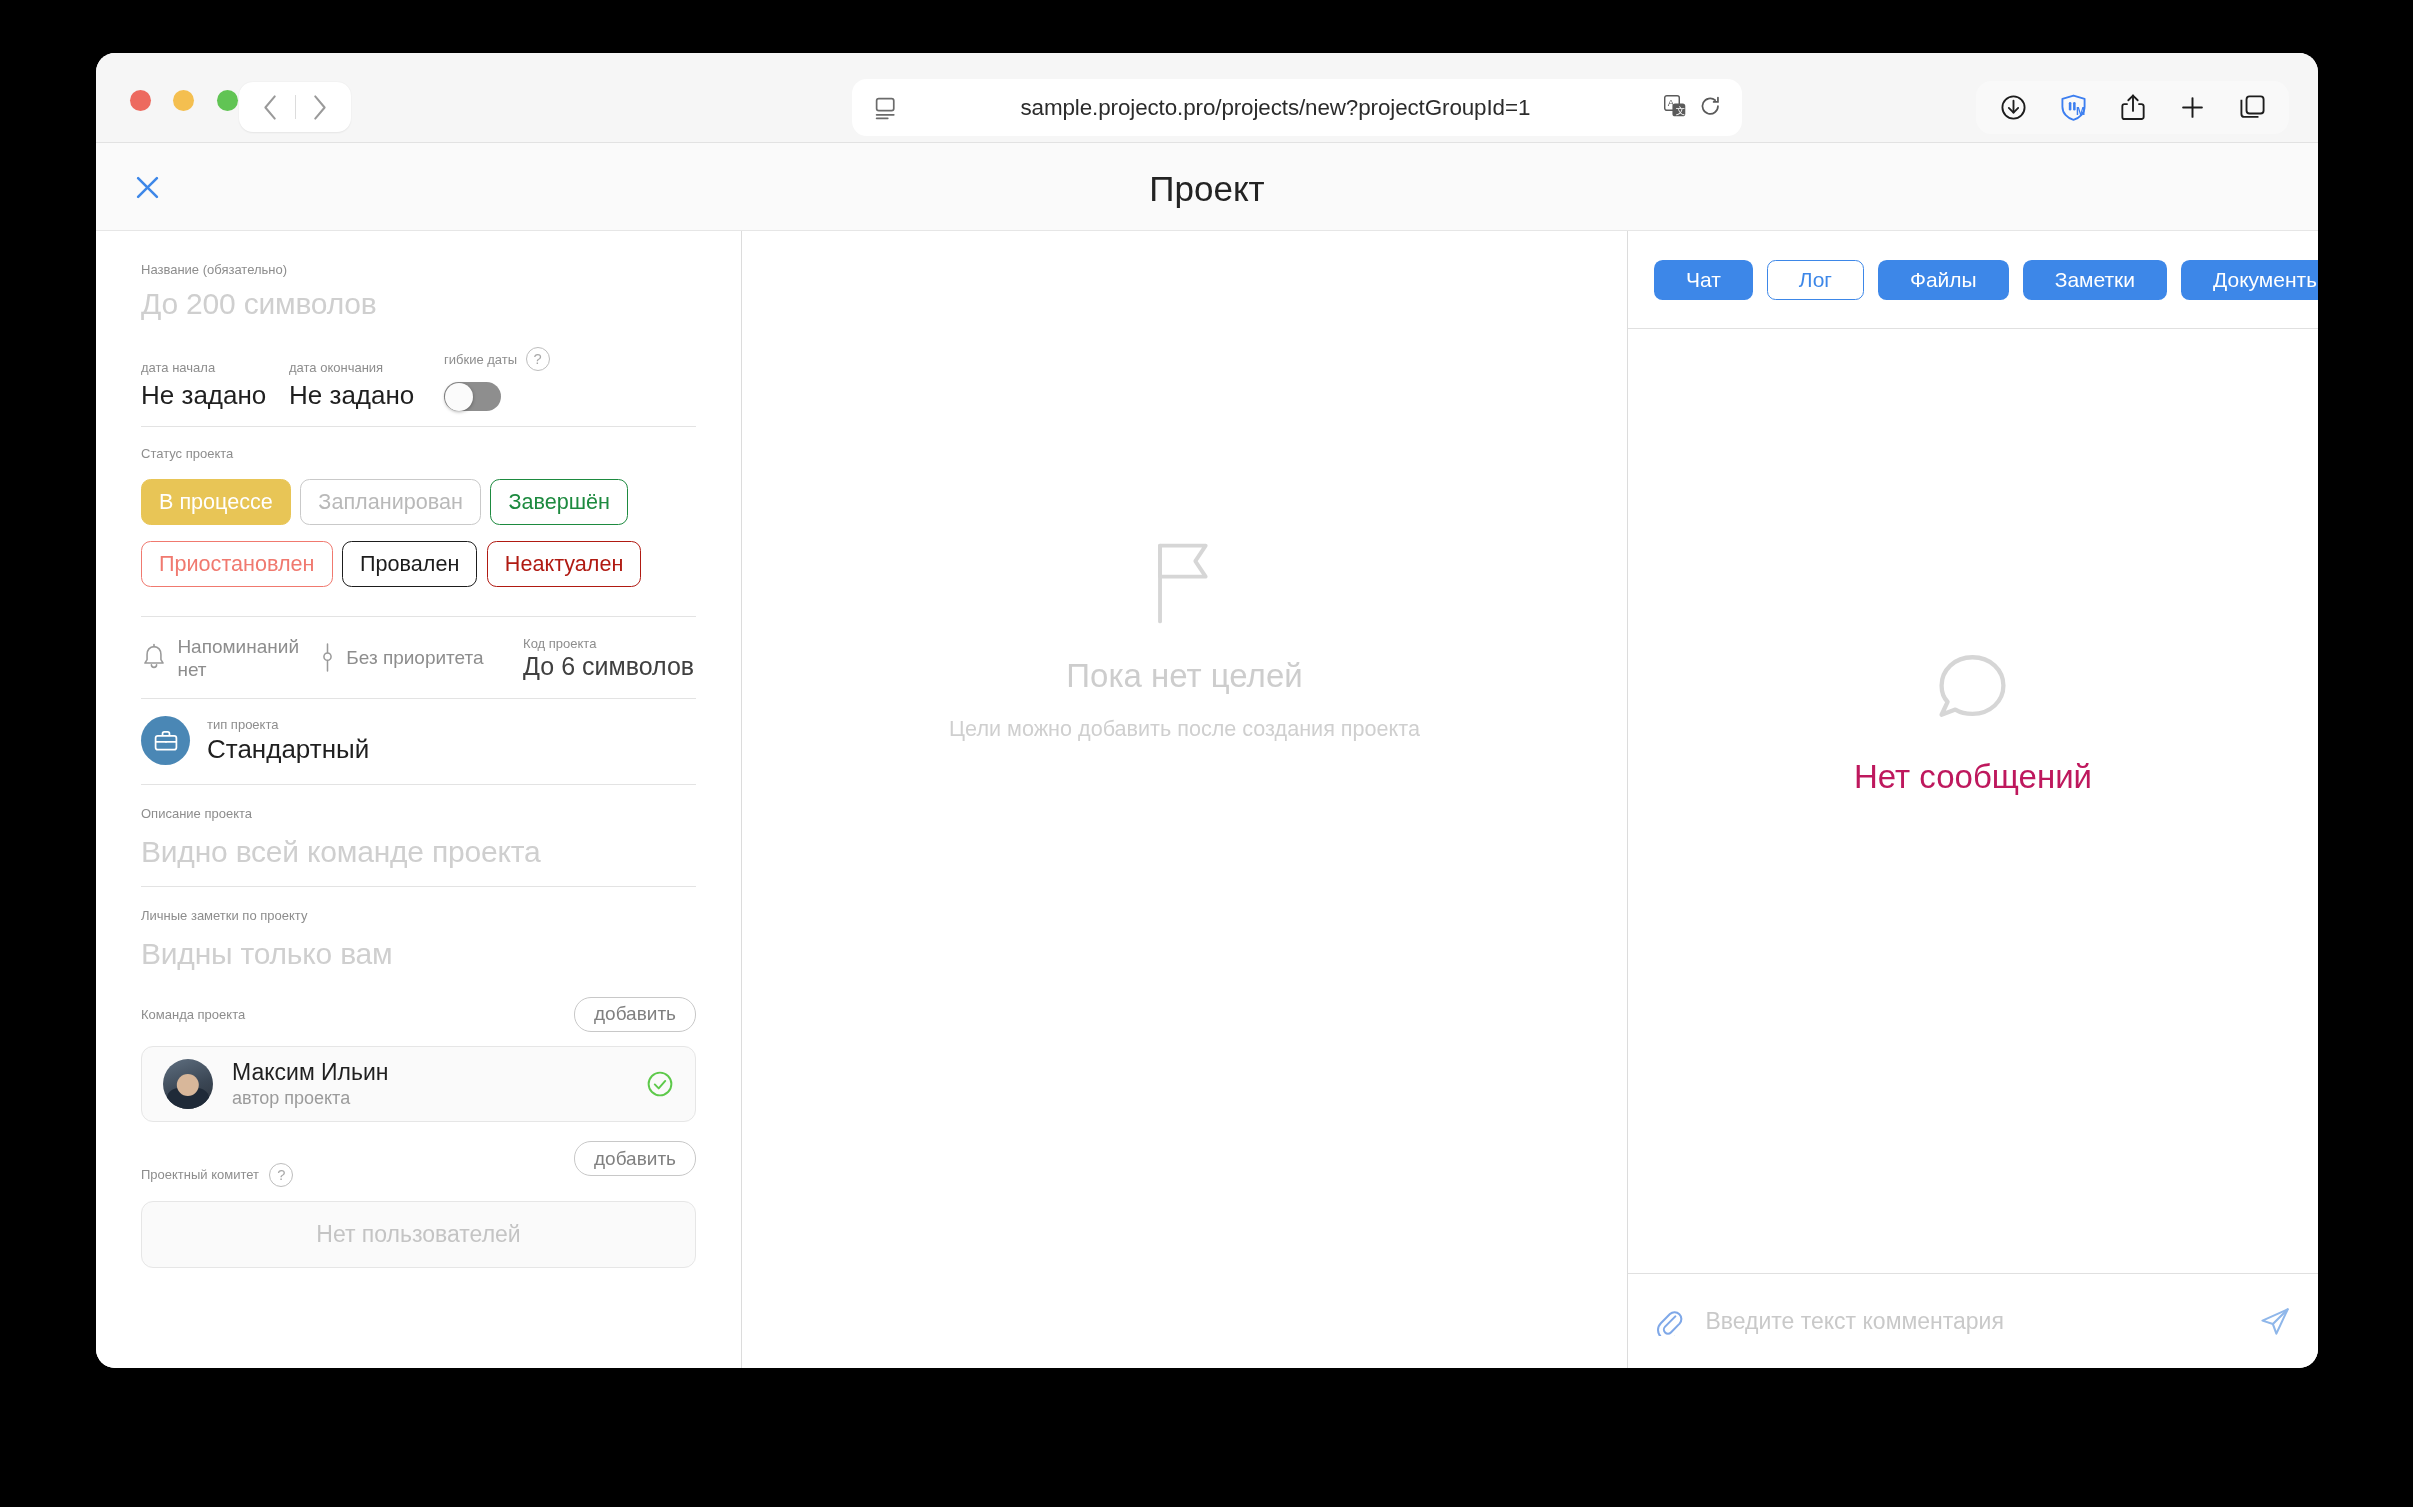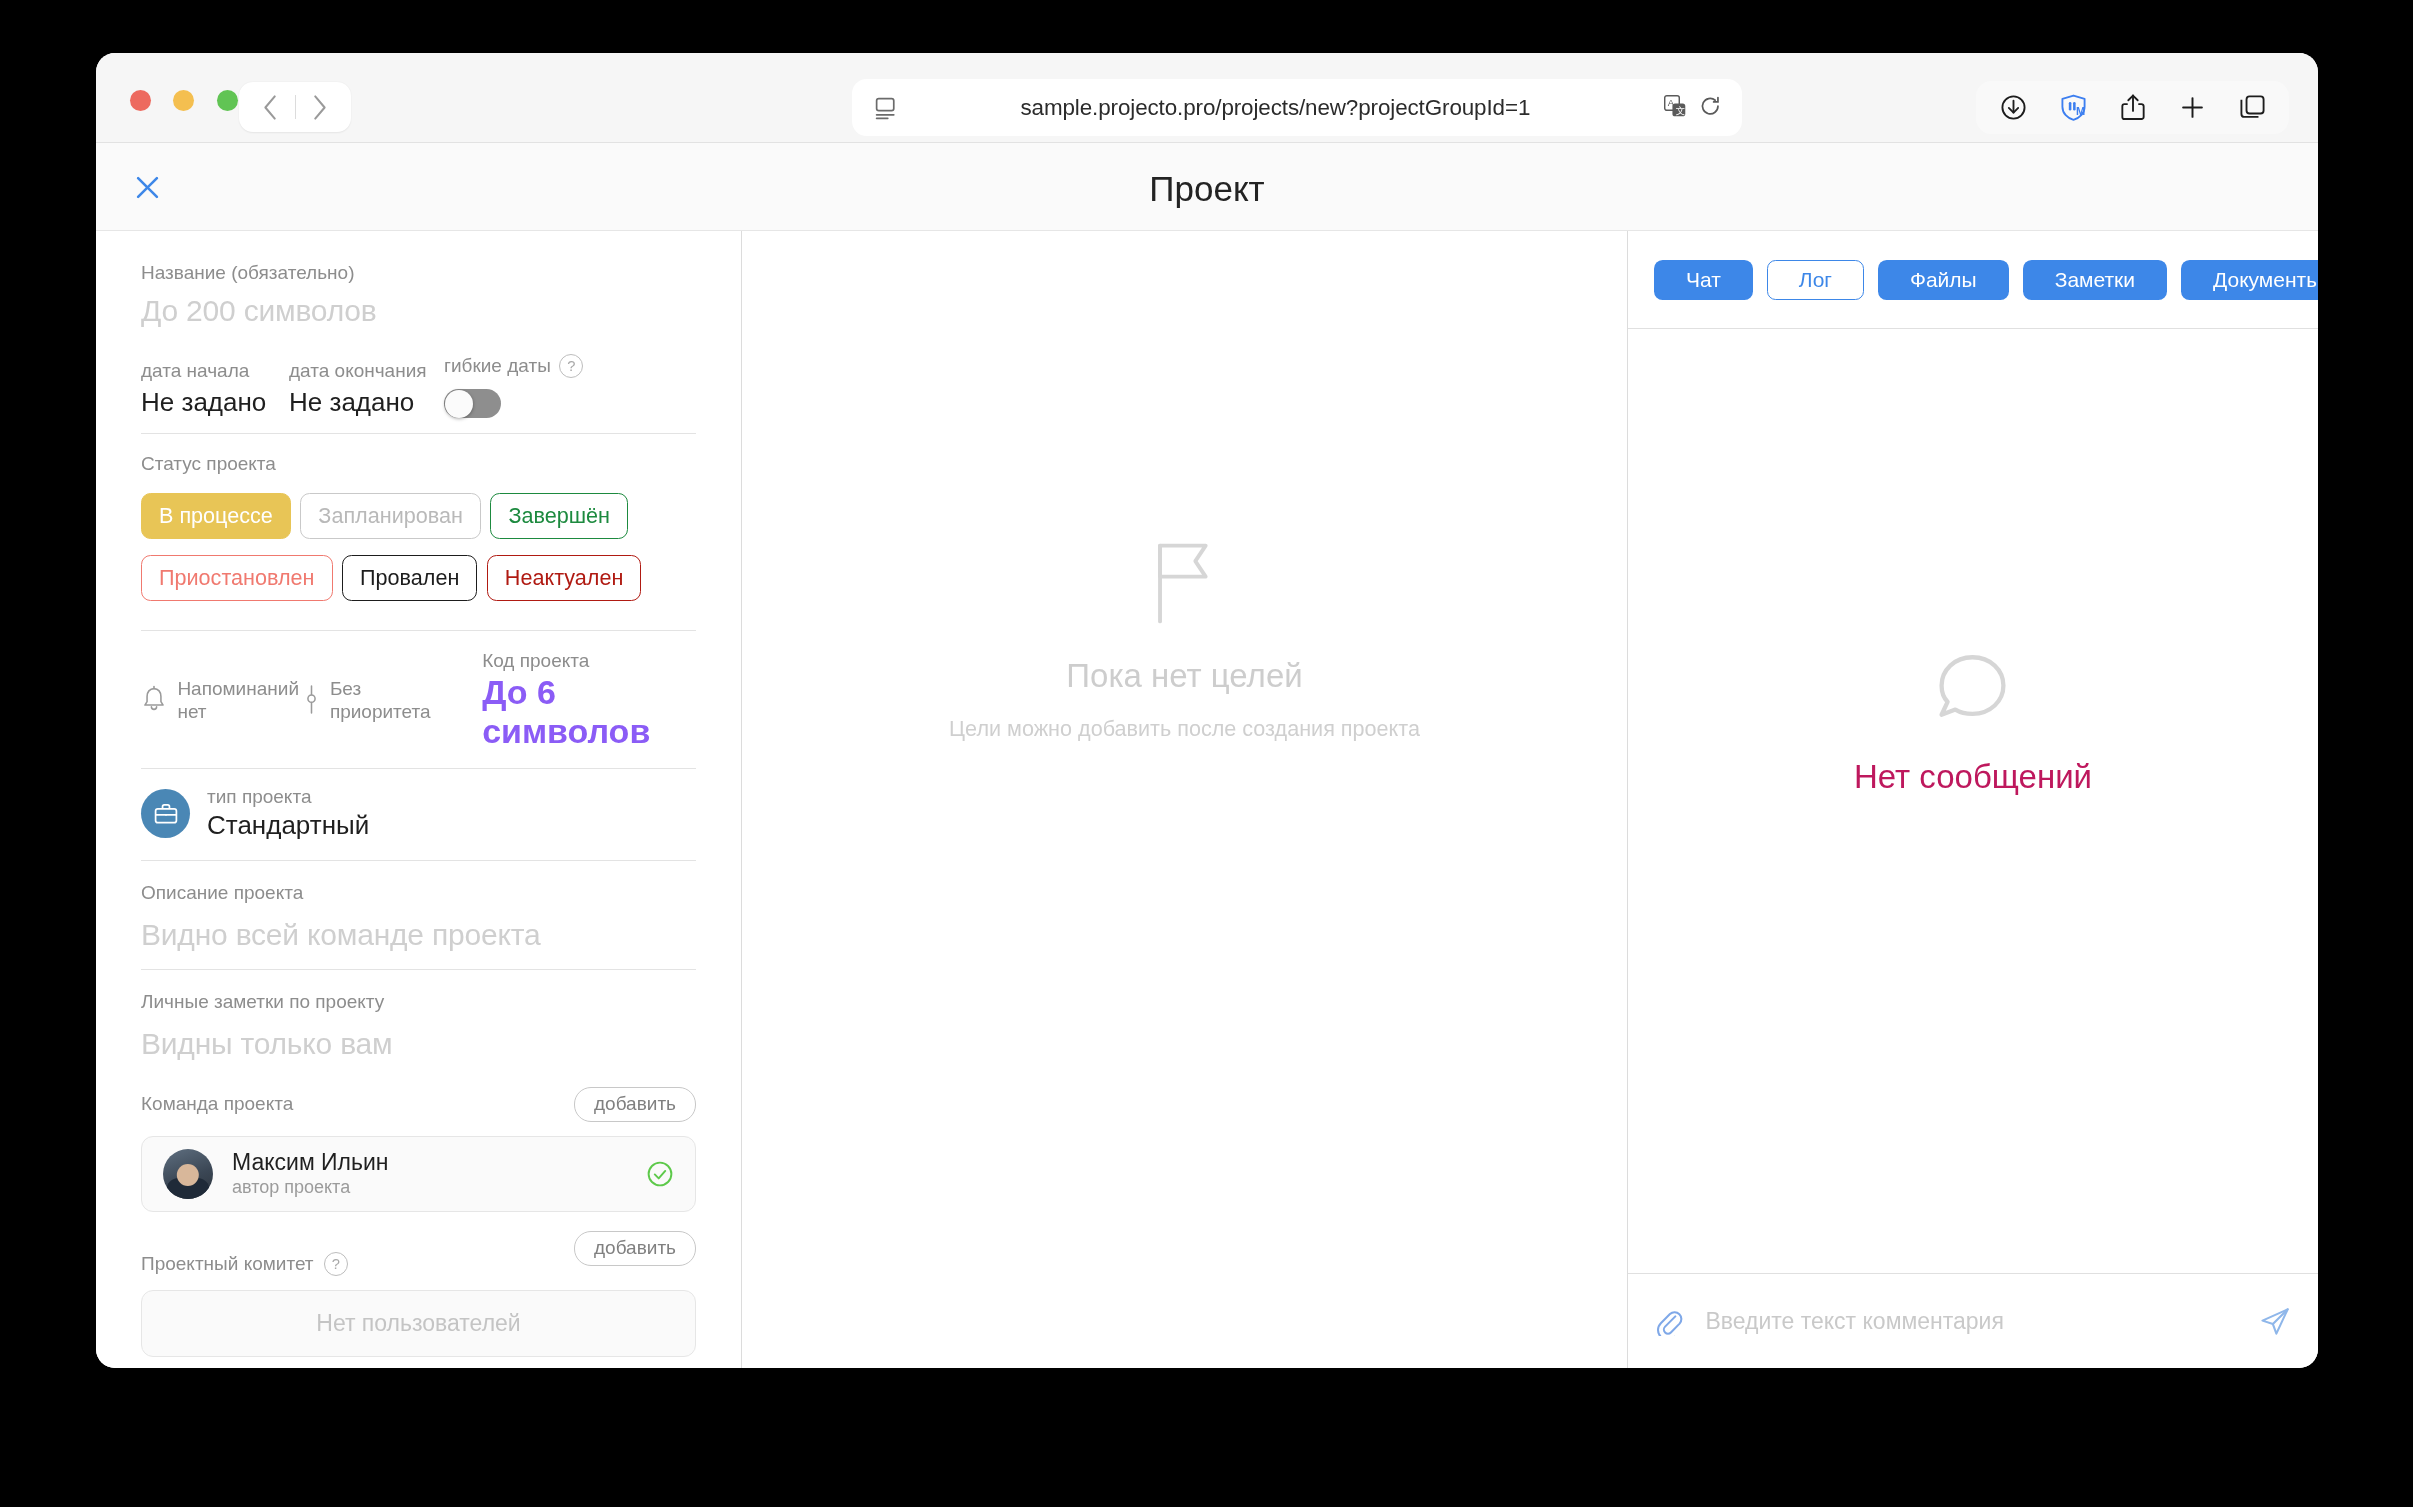--- a/index.html
+++ b/index.html
@@ -98,21 +98,21 @@
   #app-body { display: flex; height: calc(1315px - 90px - 88px); background:#fff; }
 
   #left-panel {
     width: 646px;
     border-right: 0.9px solid #dcdcdc;
     padding: 31px 0 0 0;
     overflow: hidden;
   }
   .lp-inner { padding: 0 45px; }
 
-  .field-label { font-size: 19px; color: #8d8d8d; font-weight: 400; }
+  .field-label { font-size: 13px; color: #8d8d8d; font-weight: 400; }
   .field-placeholder { font-size: 30px; color: #cfcfcf; font-weight: 400; letter-spacing: -0.2px; }
   .field-value { font-size: 26px; color: #1f1f1f; font-weight: 400; }
 
   #title-field { margin-bottom: 26px; }
   #title-field .field-label { display: block; margin-bottom: 10.4px; }
 
   
   #dates-row {
     display: flex; align-items: flex-end;
     padding-bottom: 15.5px;
@@ -160,21 +160,21 @@
   #meta-row {
     display: flex; align-items: center;
     padding: 19px 0 17px 0;
     border-bottom: 0.9px solid #e3e3e3;
     gap: 3.5px;
   }
   .meta-item { display: flex; align-items: center; gap: 10.4px; }
   .meta-two-line { font-size: 19px; color: #8d8d8d; line-height: 1.2; max-width: 138px; }
   #code-block { margin-left: 36px; }
   #code-block .field-label { display:block; margin-bottom: 1.7px; }
-  #code-placeholder { font-size: 34px; color: #8b5cf6; font-weight: bold; }
+  #code-placeholder { font-size: 25px; color: #404040; }
 
   
   #type-row {
     display: flex; align-items: center; gap: 17px;
     padding: 17px 0 19px 0;
     border-bottom: 0.9px solid #e3e3e3;
   }
   #type-avatar {
     width: 49px; height: 49px; border-radius: 50%;
     background: #4a87b5; display: flex; align-items: center; justify-content: center;

